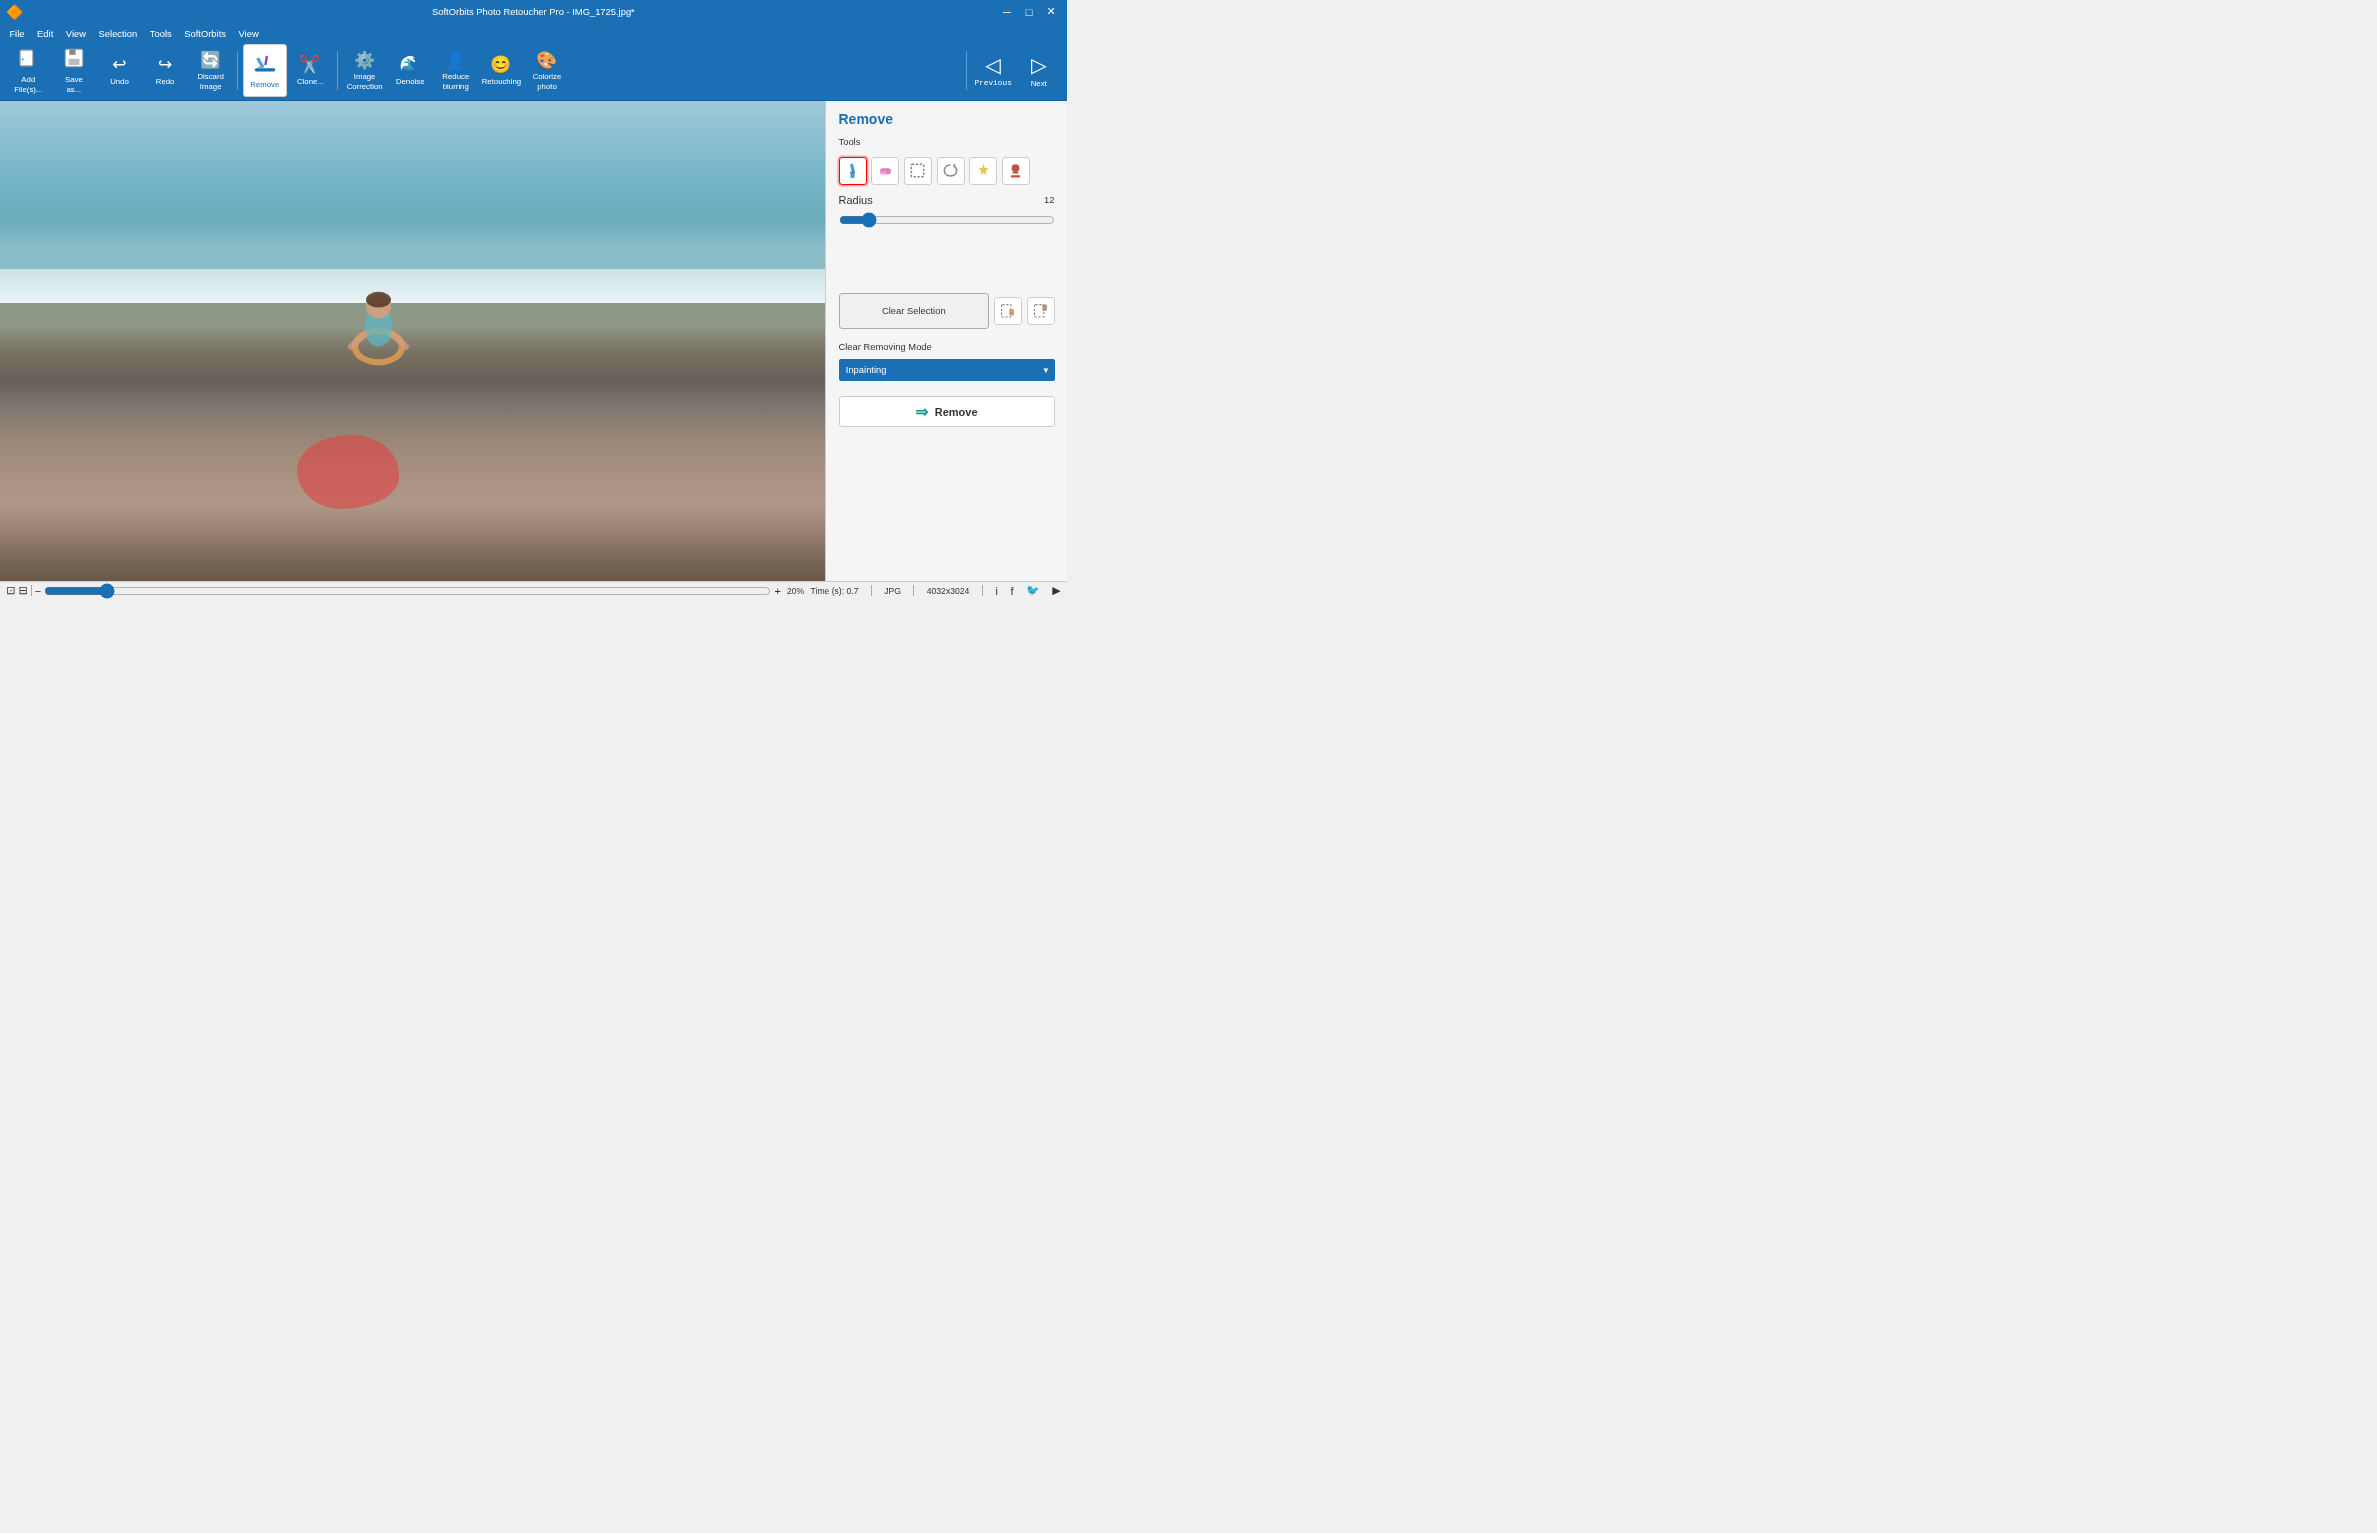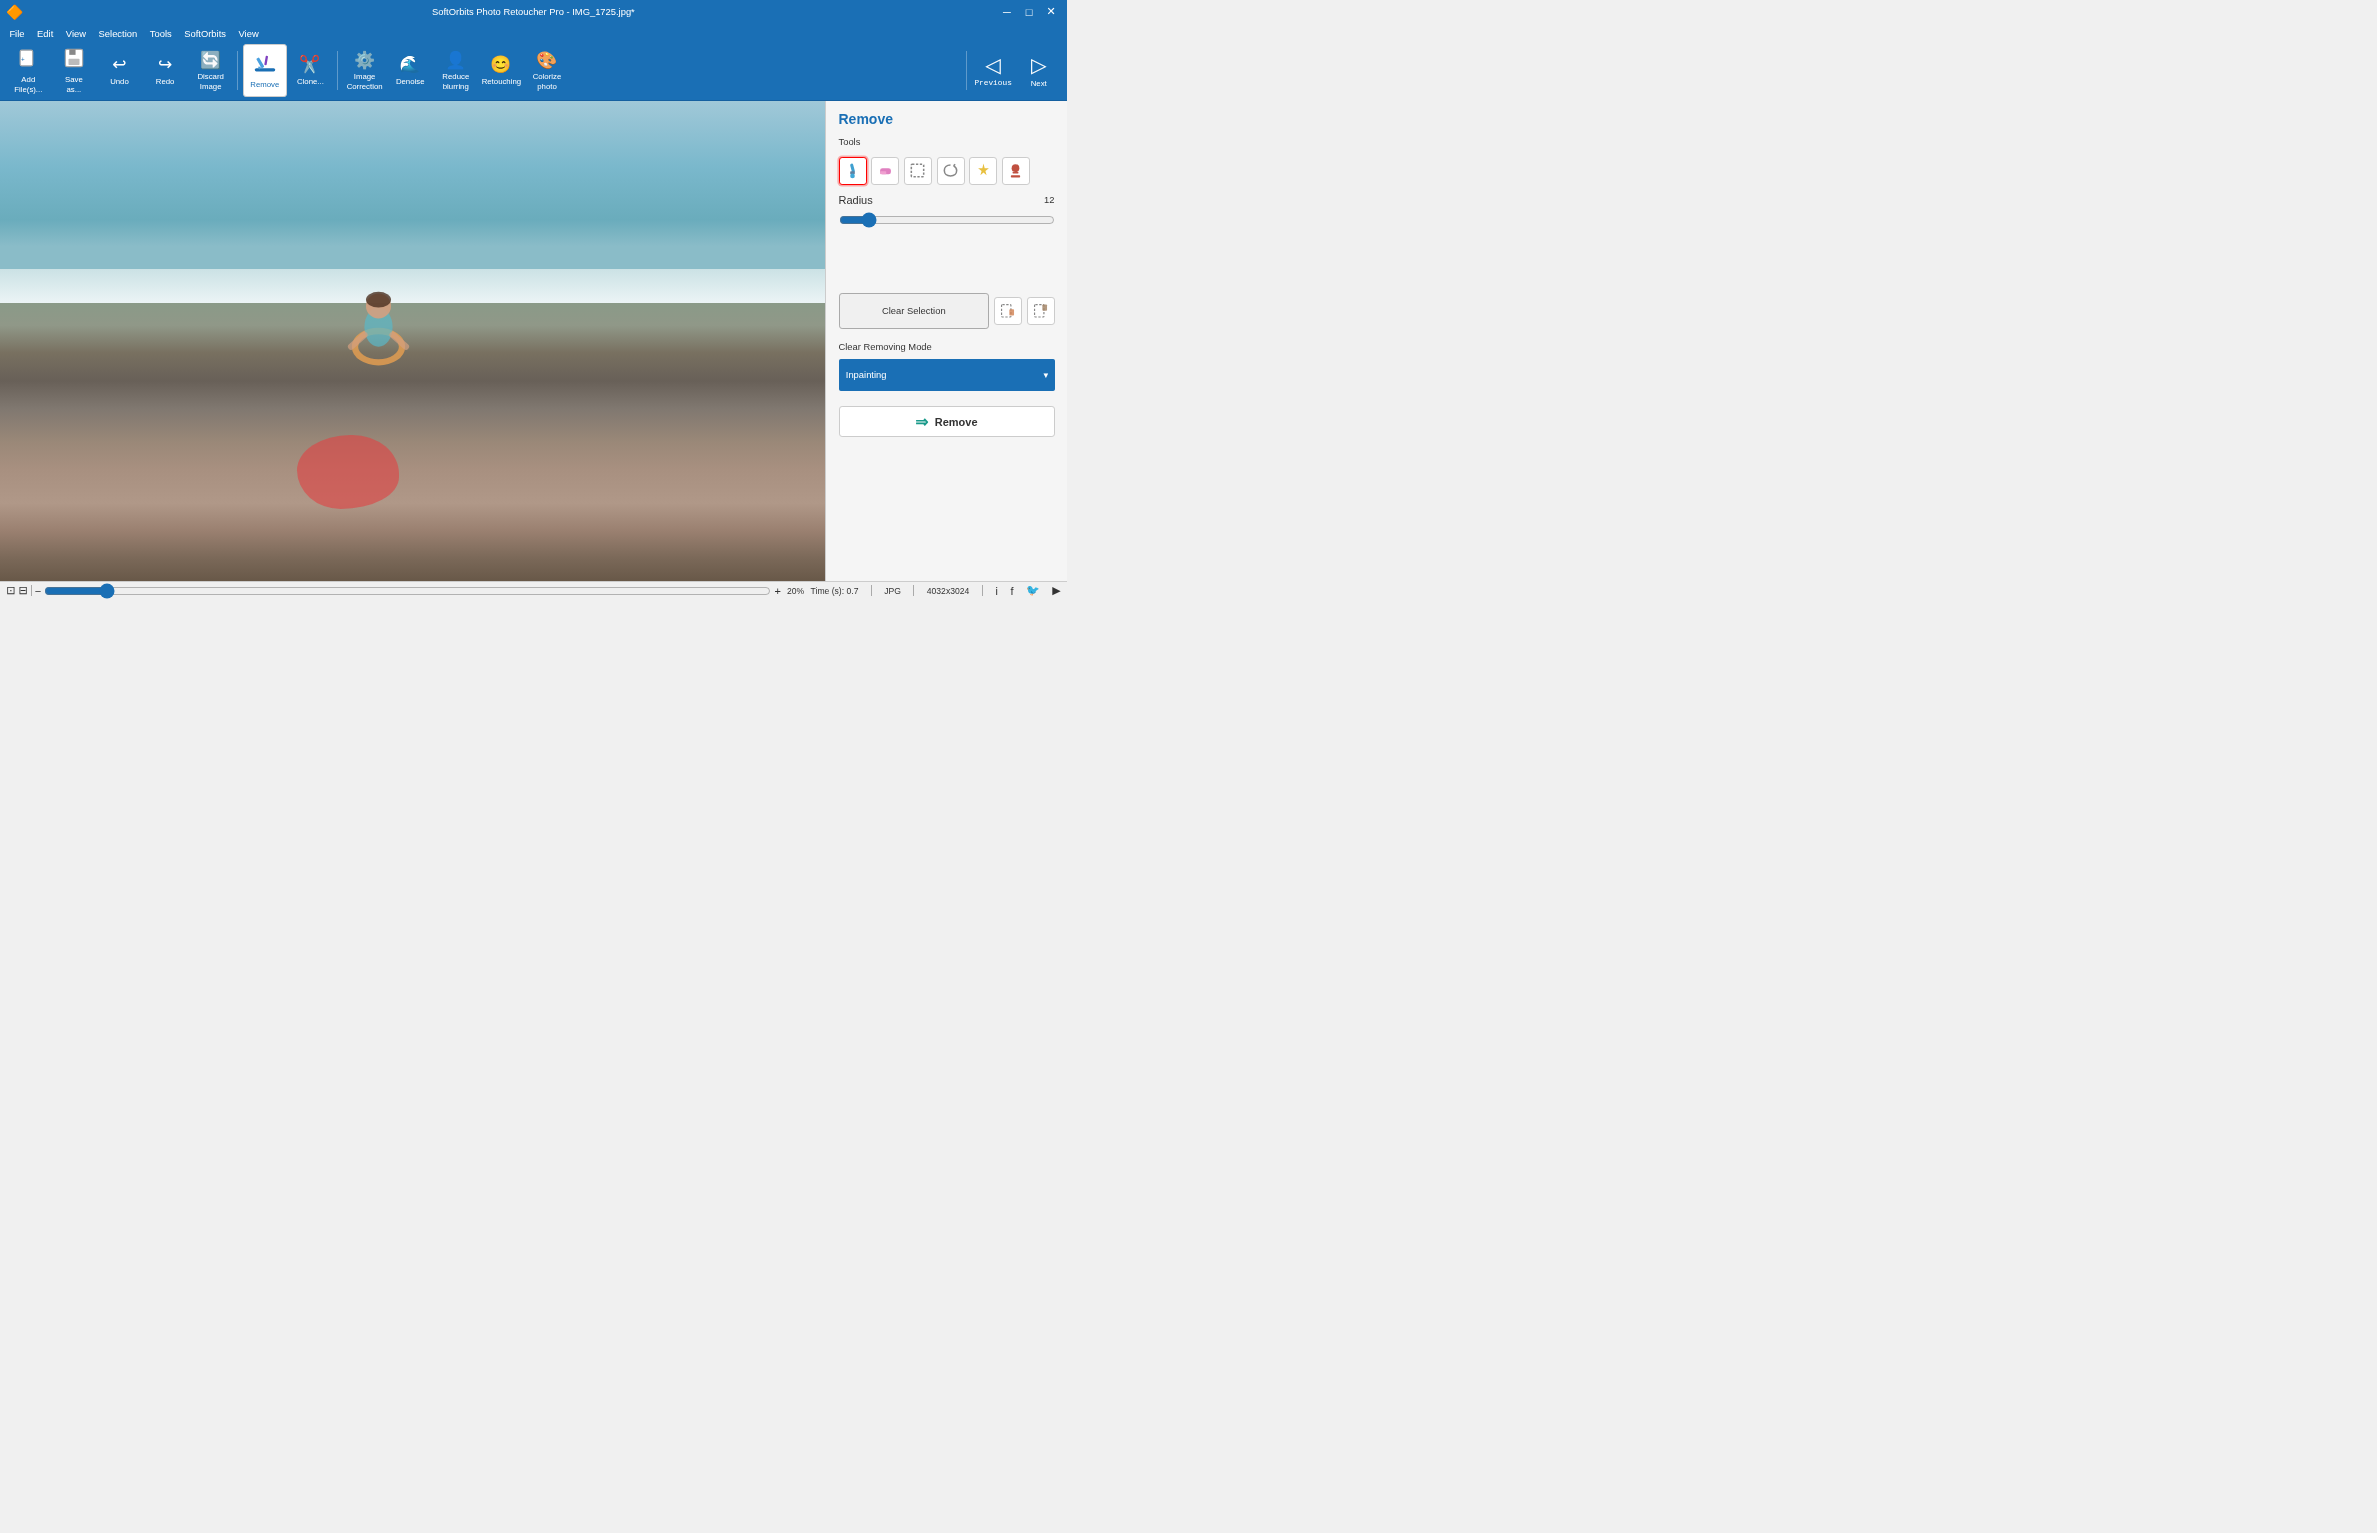--- a/index.html
+++ b/index.html
@@ -207,21 +207,21 @@
     .section-label-row {
       padding: 6.3px 12.5px 3.1px;
       font-size: 9.4px;
       color: #333;
     }
     .mode-select-row {
       padding: 3.1px 12.5px 9.4px;
     }
     .mode-select {
       width: 100%;
-      height: 32px;
+      height: 22px;
       border: 0.8px solid #1a6fb5;
       background: #1a6fb5;
       color: white;
       font-size: 9.4px;
       padding: 0 6.3px;
       cursor: pointer;
       border-radius: 1.6px;
       appearance: none;
       -webkit-appearance: none;
     }

